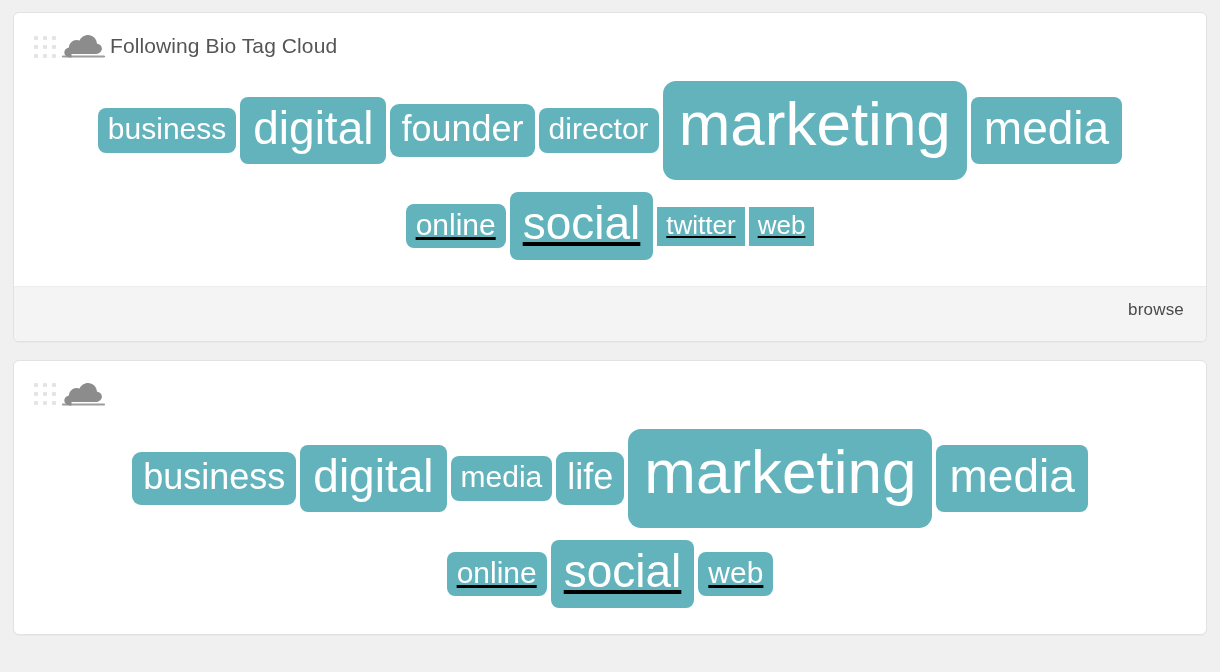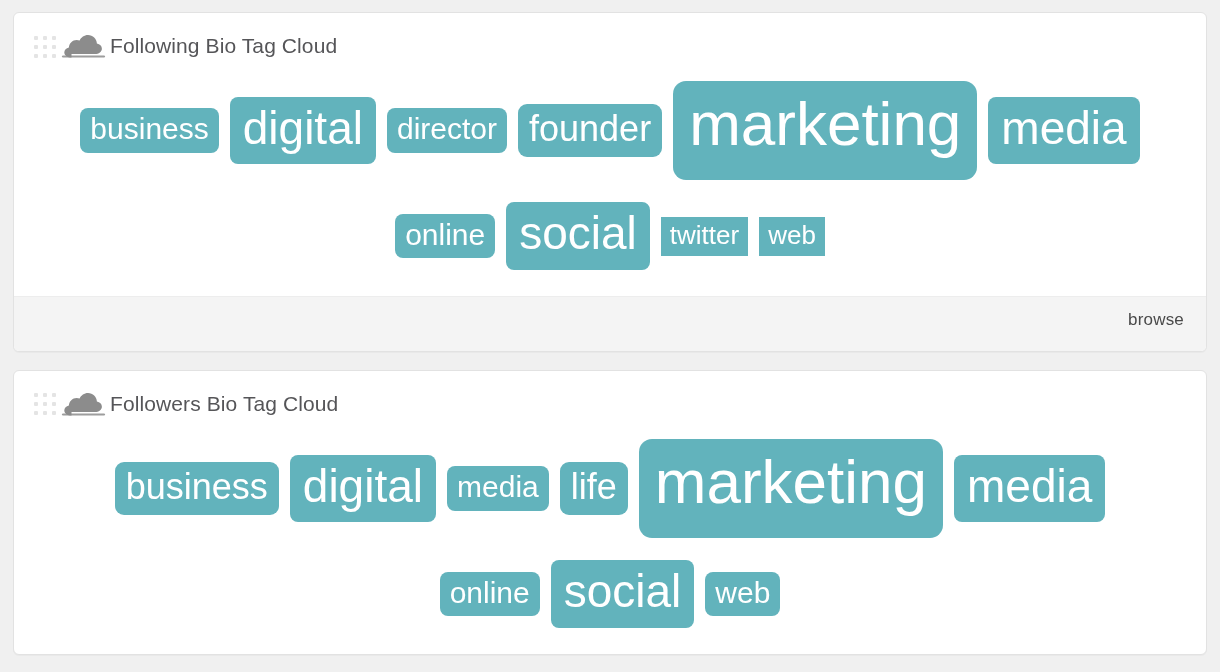--- a/index.html
+++ b/index.html
@@ -73,23 +73,23 @@
 
   
   .cloud-body {
     padding: 14px 16px 26px 16px;
   }
   .cloud-row {
     display: flex;
     align-items: center;
     justify-content: center;
     flex-wrap: nowrap;
-    gap: 11px;
-  }
-  .cloud-row + .cloud-row { margin-top: 22px; }
+    gap: 4px;
+  }
+  .cloud-row + .cloud-row { margin-top: 12px; text-decoration: underline; }
 
   .tag {
     display: inline-flex;
     align-items: center;
     justify-content: center;
     background: #62b3bc;
     color: #ffffff;
     border-radius: 9px;
     text-decoration: none;
     white-space: nowrap;
@@ -144,22 +144,22 @@
           <path fill="#8c8c8c" d="M3.5 25.5h40c.9 0 1.6-.4 1.6-1s-.7-1-1.6-1h-40c-.9 0-1.6.4-1.6 1s.7 1 1.6 1z" opacity="0.85"></path>
         </svg>
       </span>
       <h2 class="panel-title">Following Bio Tag Cloud</h2>
     </header>
 
     <div class="cloud-body">
       <div class="cloud-row">
         <a class="tag s3" href="#">business</a>
         <a class="tag s5" href="#">digital</a>
+        <a class="tag s4" href="#">founder</a>
         <a class="tag s3" href="#">director</a>
-        <a class="tag s4" href="#">founder</a>
         <a class="tag s6" href="#">marketing</a>
         <a class="tag s5" href="#">media</a>
       </div>
       <div class="cloud-row">
         <a class="tag s3" href="#">online</a>
         <a class="tag s5" href="#">social</a>
         <a class="tag s2" href="#">twitter</a>
         <a class="tag s2" href="#">web</a>
       </div>
     </div>
@@ -181,21 +181,20 @@
         <i></i>
           <i></i>
           <i></i>
       </span>
       <span class="cloud-icon">
         <svg width="46" height="28" viewBox="0 0 46 28" aria-hidden="true">
           <path fill="#8c8c8c" d="M11.5 25.5c-4.2 0-7.2-2.3-7.2-5.1 0-2.4 1.9-4.3 4.6-4.9.3-4.3 3.6-7.6 7.7-7.6 1.1 0 2.1.2 3 .6C21.1 5.4 24.2 3 28 3c4.8 0 8.7 3.8 8.9 8.6 2.9.5 5 2.6 5 5.1 0 3-3 5.4-7 5.4H11.5z"></path>
           <path fill="#8c8c8c" d="M3.5 25.5h40c.9 0 1.6-.4 1.6-1s-.7-1-1.6-1h-40c-.9 0-1.6.4-1.6 1s.7 1 1.6 1z" opacity="0.85"></path>
         </svg>
       </span>
-      <h2 class="panel-title">Followers Bio Tag Cloud</h2>
     </header>
 
     <div class="cloud-body">
       <div class="cloud-row">
         <a class="tag s4" href="#">business</a>
         <a class="tag s5" href="#">digital</a>
         <a class="tag s3" href="#">media</a>
         <a class="tag s4" href="#">life</a>
         <a class="tag s6" href="#">marketing</a>
         <a class="tag s5" href="#">media</a>

